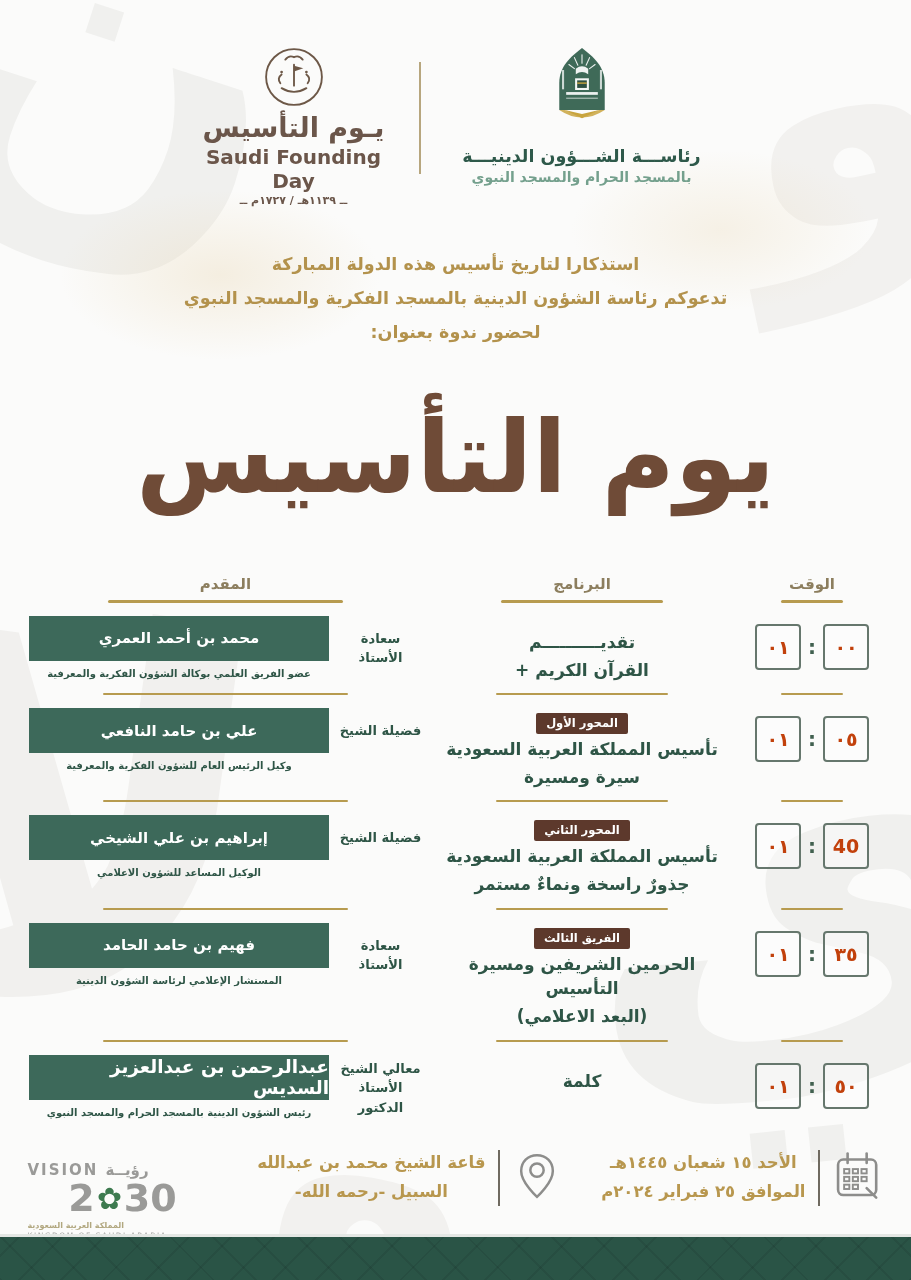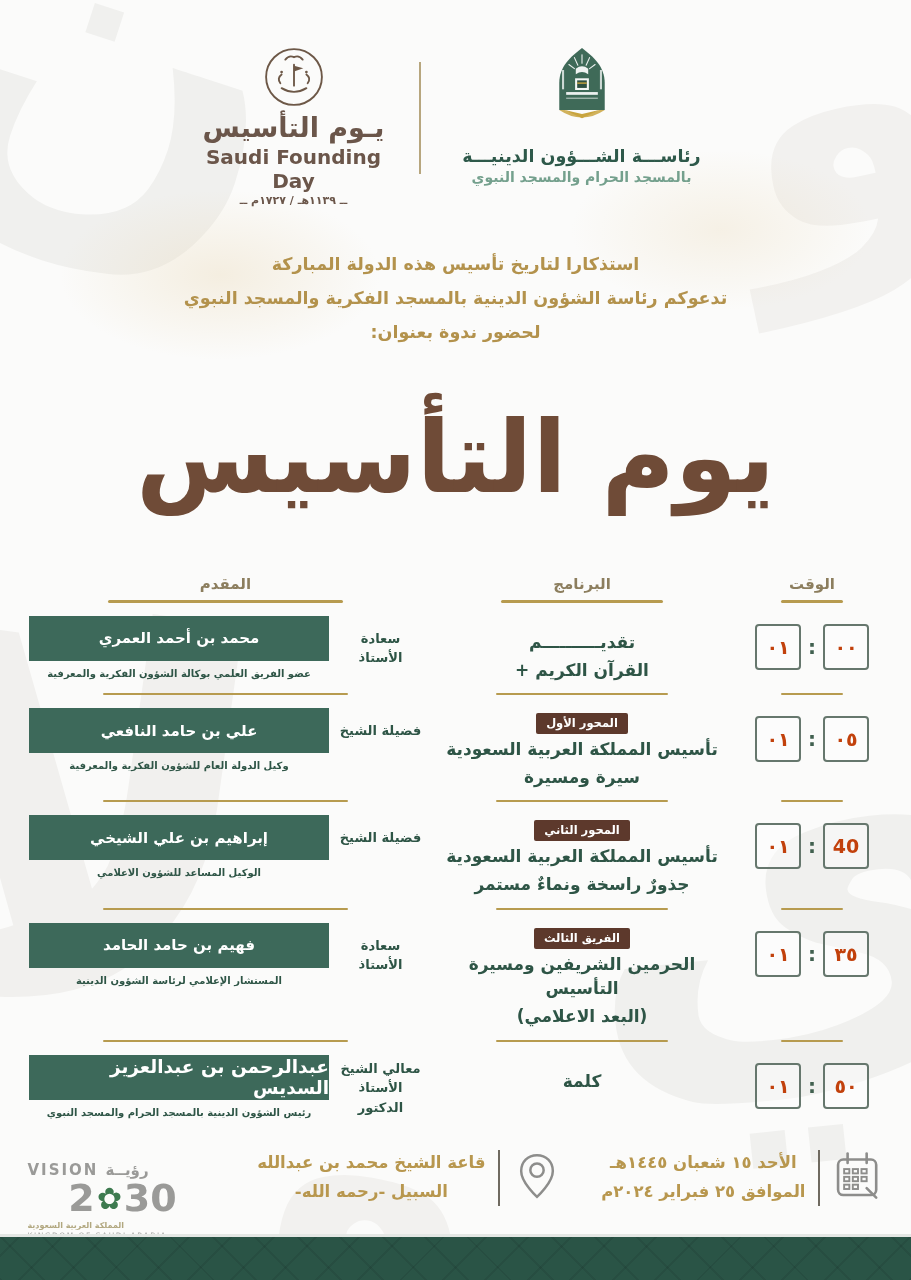--- a/index.html
+++ b/index.html
@@ -234,21 +234,21 @@
         </div>
         <div class="prog-cell">
           <div class="p-badge">المحور الأول</div>
           <div class="p-line">تأسيس المملكة العربية السعودية</div>
           <div class="p-line">سيرة ومسيرة</div>
         </div>
         <div class="pres-cell">
           <div class="pr-title">فضيلة الشيخ</div>
           <div class="pr-col">
             <div class="pr-badge">علي بن حامد النافعي</div>
-            <div class="pr-role">وكيل الدولة العام للشؤون الفكرية والمعرفية</div>
+            <div class="pr-role">وكيل الرئيس العام للشؤون الفكرية والمعرفية</div>
           </div>
         </div>
       </div>
       <div class="grid3">
         <div class="sep-cell">
             <div class="sep-line w-time"></div>
           </div>
         <div class="sep-cell">
             <div class="sep-line w-prog"></div>
           </div>

